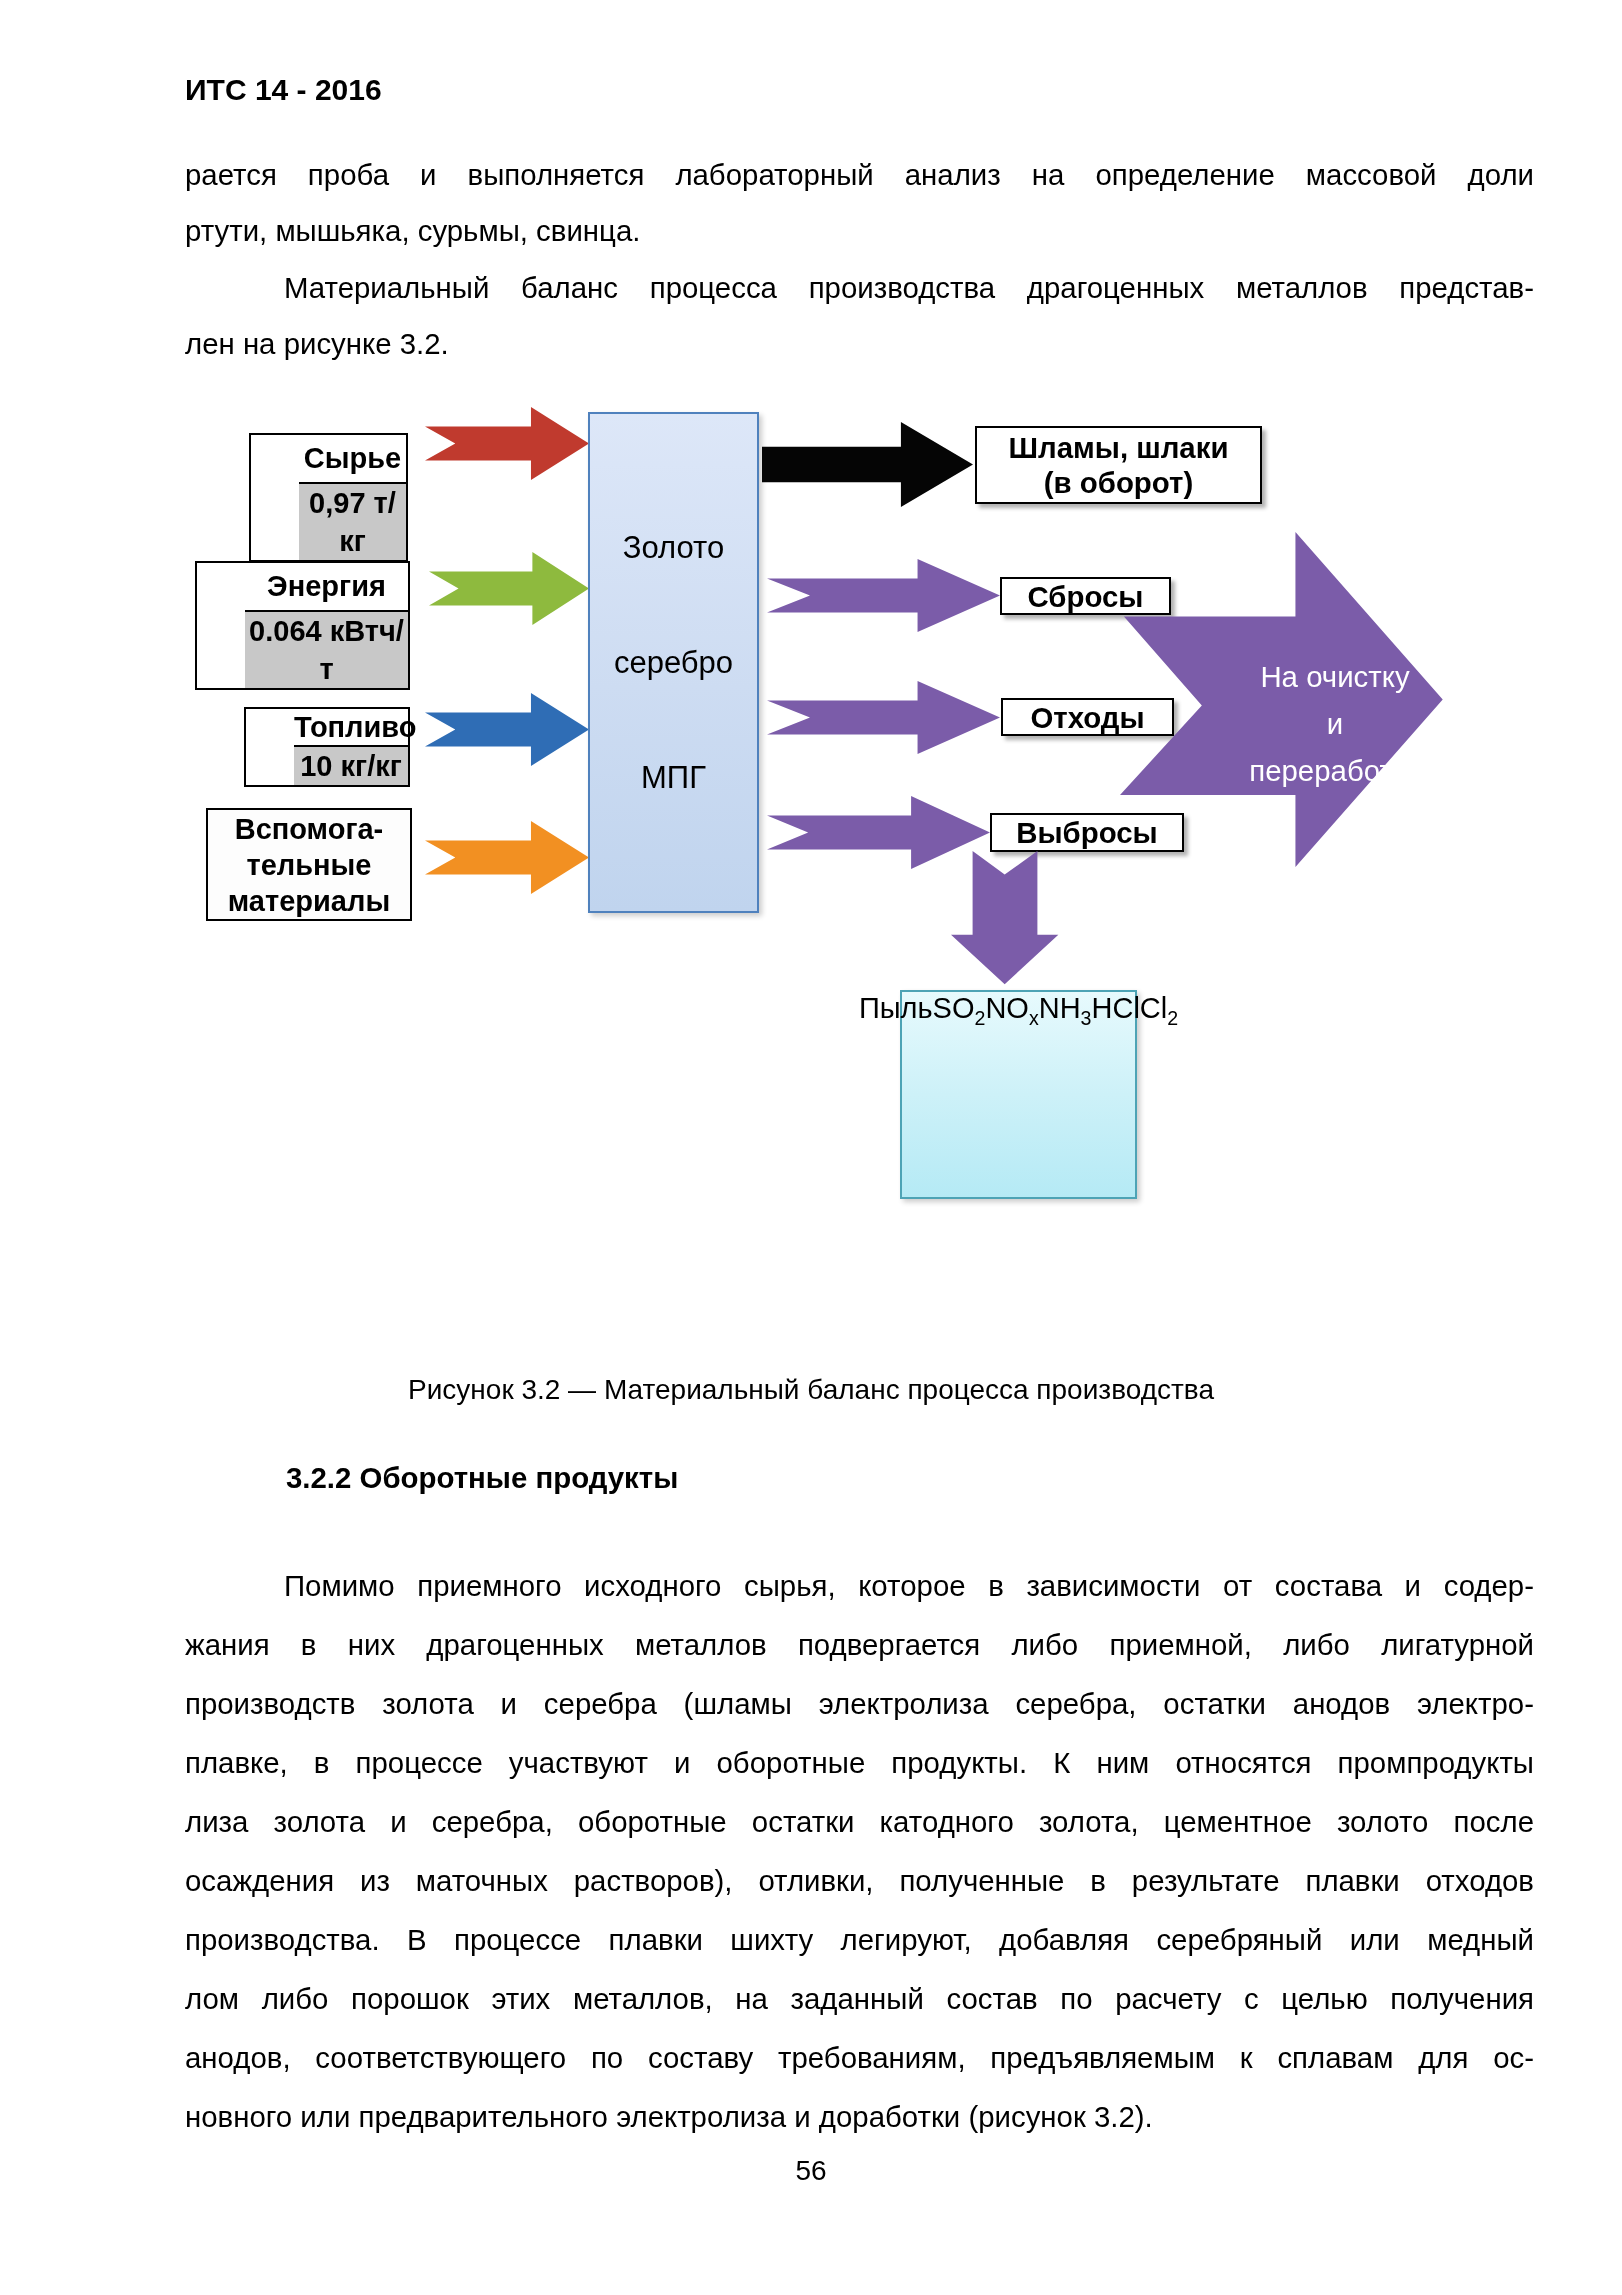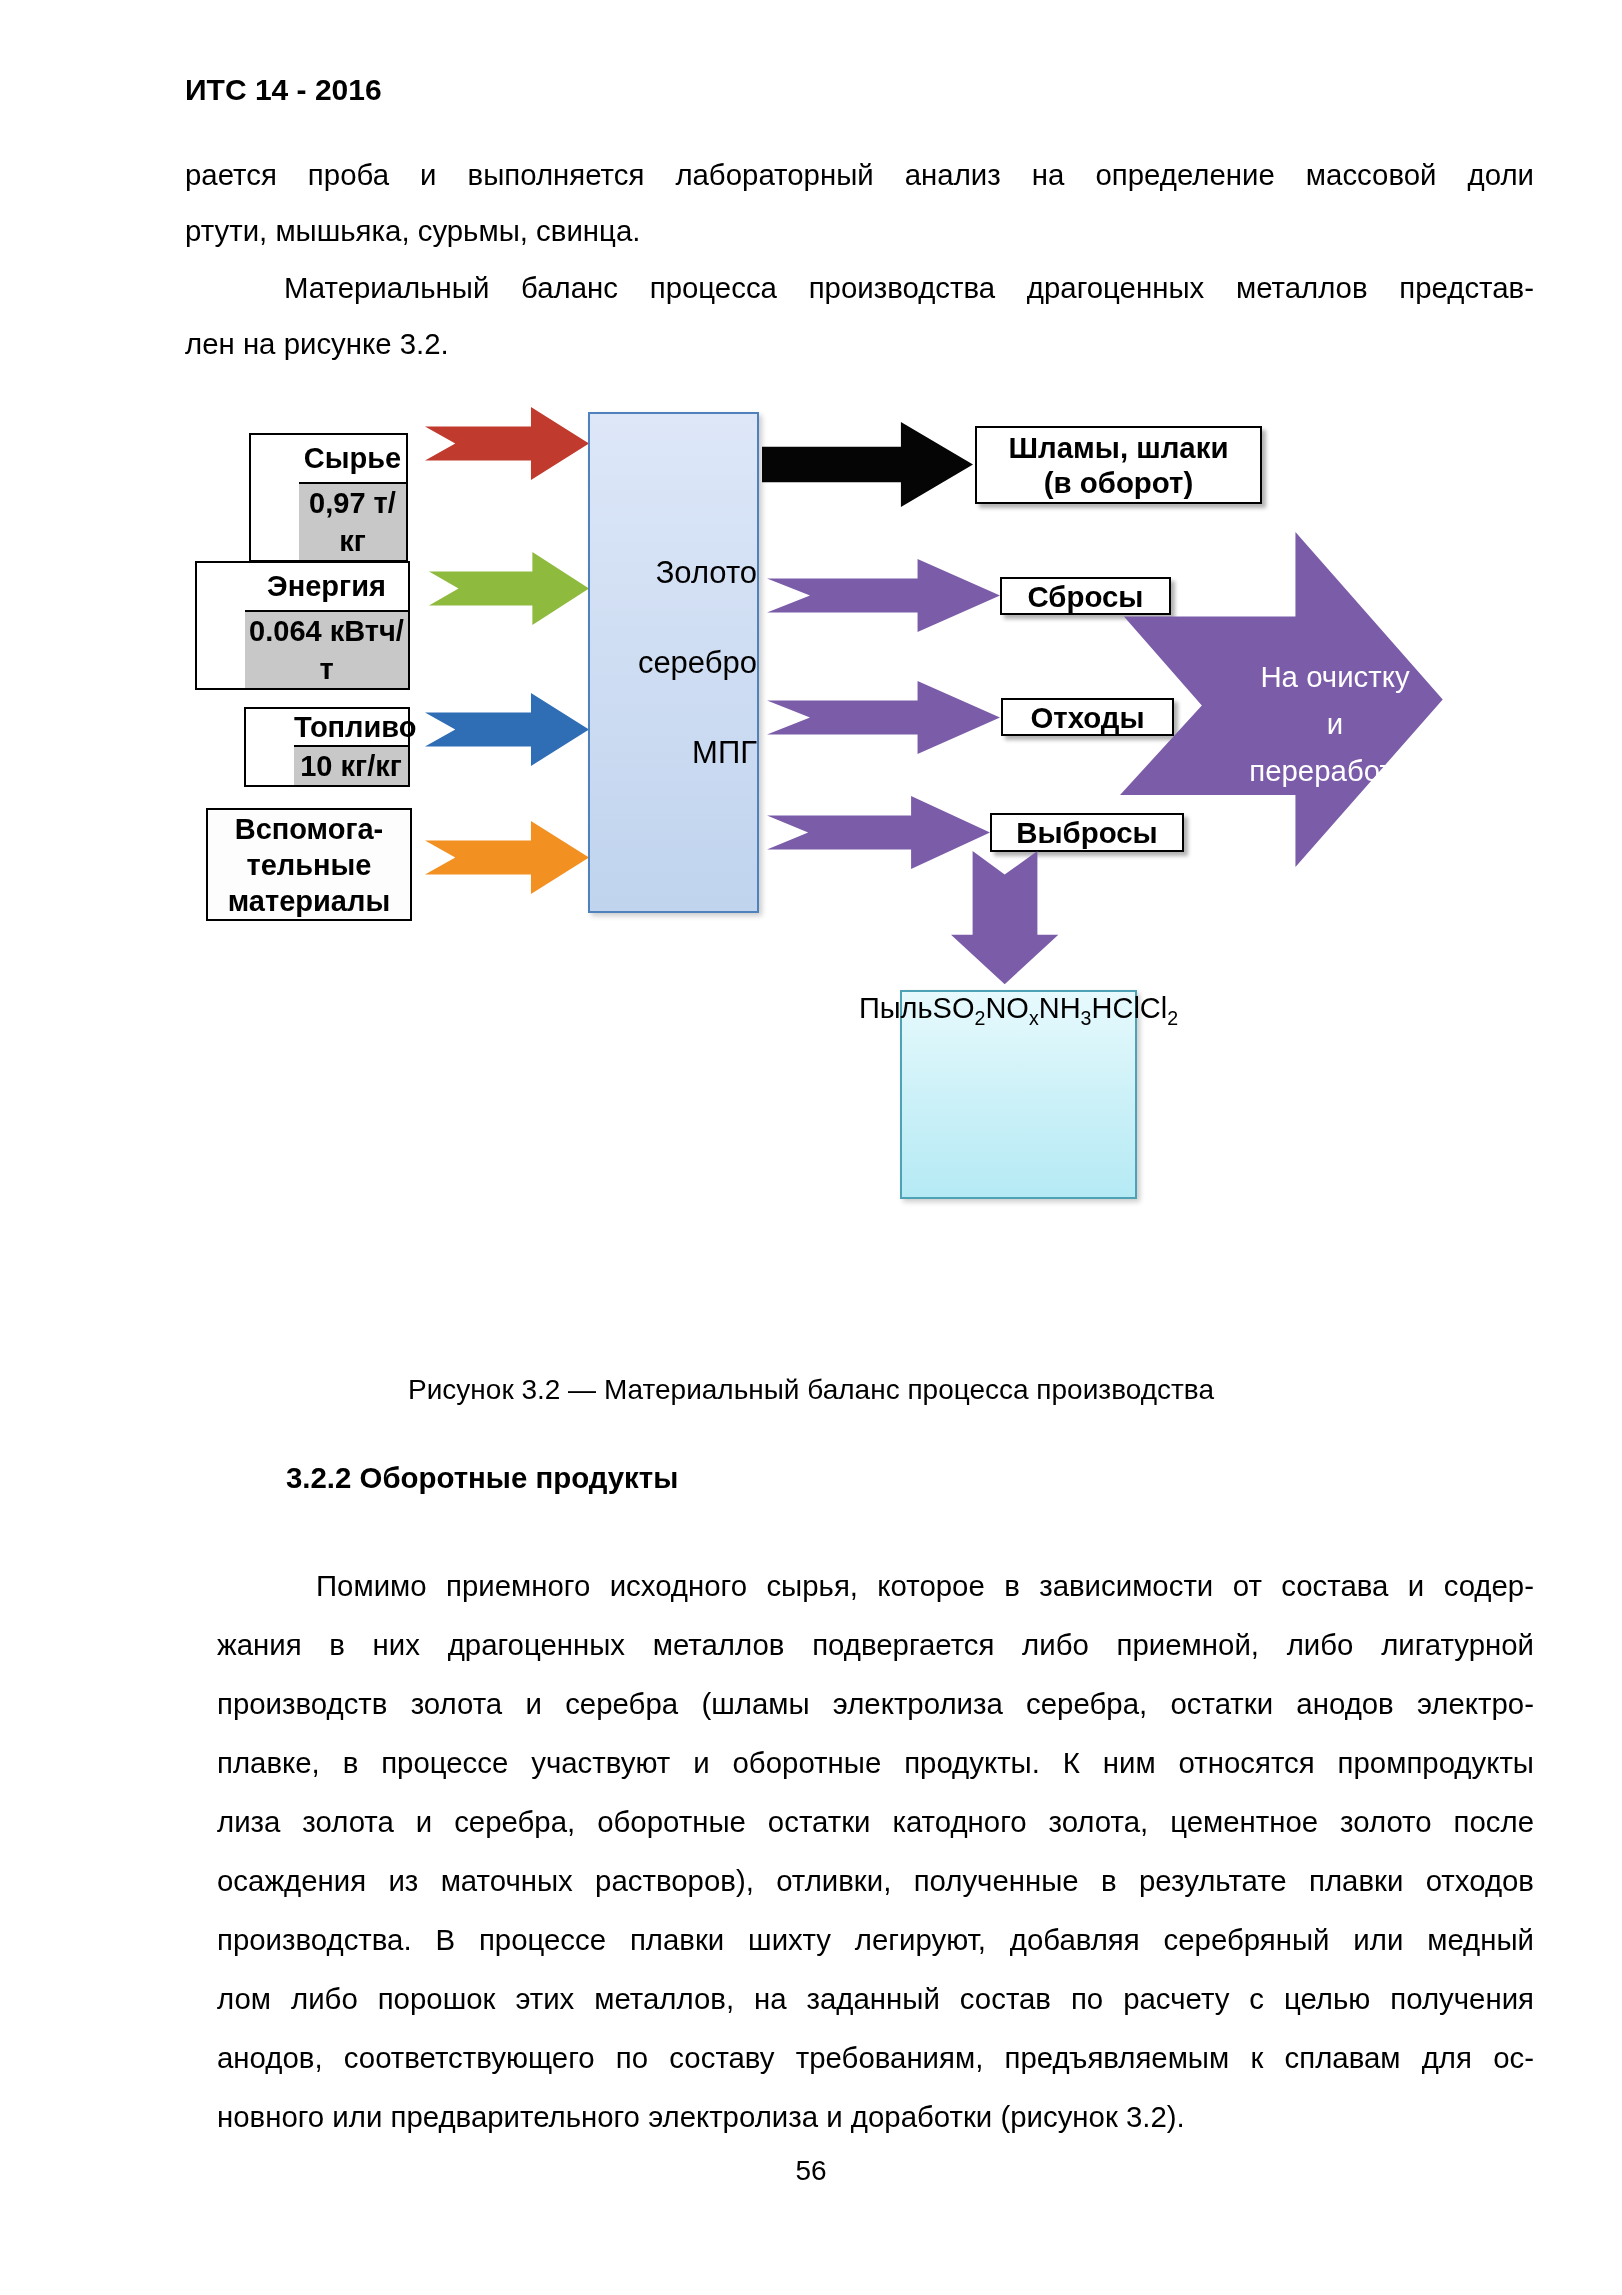--- a/index.html
+++ b/index.html
@@ -3,40 +3,40 @@
 <meta charset="utf-8">
 <style>
   html,body{margin:0;padding:0;background:#888;}
   .page{position:relative;width:1622px;height:2295px;background:#ffffff;
         font-family:"Liberation Sans",sans-serif;color:#000;overflow:hidden;}
   .abs{position:absolute;}
   .header{left:185px;top:73px;font-size:30px;font-weight:bold;}
   .para{left:185px;width:1349px;font-size:29.4px;}
   .para .line{line-height:56px;text-align:left;}
   .para .line.just{text-align:justify;text-align-last:justify;}
-  .body-para .line{line-height:59px;margin-left:32px;}
+  .body-para .line{line-height:59px;}
   .indent{text-indent:99px;}
   .caption{left:0;top:1374px;width:1622px;text-align:center;font-size:28px;}
   .heading{left:286px;top:1461px;font-size:29.4px;font-weight:bold;}
   .pagenum{left:0;top:2155px;width:1622px;text-align:center;font-size:28px;}
 
   
   .io-box{border:2.6px solid #000;background:#fff;text-align:center;
           font-weight:bold;font-size:29px;box-sizing:border-box;padding-left:48px;}
   .io-box .cell-top{line-height:47px;background:#fff;}
   .io-box .cell-bot{line-height:38px;background:#c8c8c8;border-top:2.6px solid #000;}
   .multi-box{border:2.6px solid #000;background:#fdfdfd;text-align:center;
           font-weight:bold;font-size:29px;line-height:36px;box-sizing:border-box;
           display:flex;flex-direction:column;justify-content:center;}
   .label-box{border:2.6px solid #000;background:#fff;text-align:center;font-weight:bold;
           font-size:29.4px;box-sizing:border-box;display:flex;flex-direction:column;
           justify-content:center;box-shadow:3.9px 3.9px 3.9px rgba(0,0,0,0.3);line-height:35px;}
   .process-box{background:linear-gradient(180deg,#dde7f8 0%,#cddcf2 55%,#c0d4ee 100%);
           border:2.6px solid #4f81bd;box-sizing:border-box;display:flex;flex-direction:column;
-          justify-content:center;align-items:flex-end;gap:54px;font-size:31px;
+          justify-content:center;align-items:center;gap:79px;font-size:31px;
           box-shadow:3.3px 3.3px 5.2px rgba(0,0,0,0.2);}
   .pyl-box{background:linear-gradient(180deg,#e7fafd 0%,#cdf1f8 50%,#b5eaf5 100%);
           border:2.6px solid #4da3b5;box-sizing:border-box;text-align:center;
           font-size:29px;line-height:33px;display:flex;flex-direction:row;
           justify-content:center;box-shadow:3.3px 3.3px 5.2px rgba(0,0,0,0.2);}
   .pyl-box sub{font-size:19.6px;}
   .big-arrow-text{color:#fff;font-size:29.4px;line-height:47px;text-align:center;}
   svg.arrow{display:block;}
 </style>
 </head>

